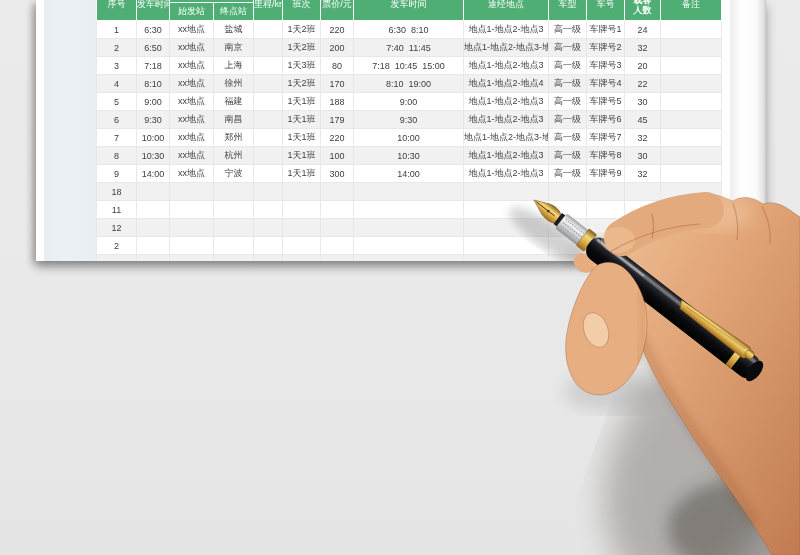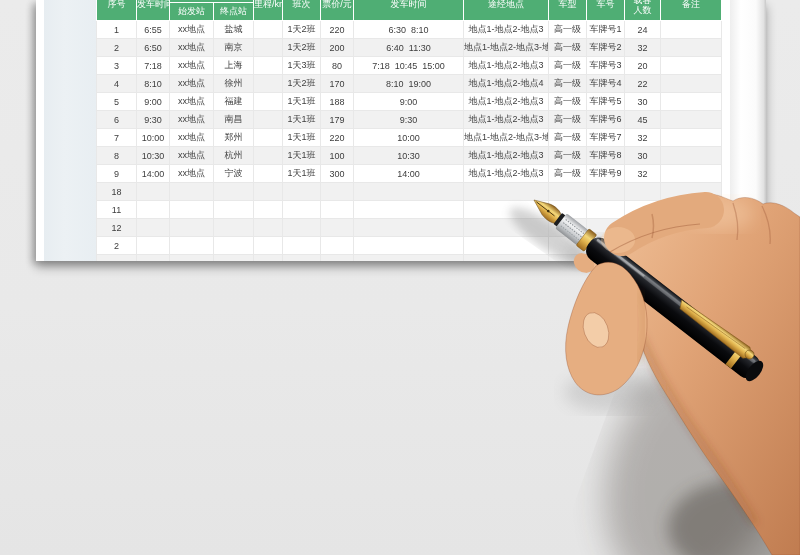--- a/index.html
+++ b/index.html
@@ -13,21 +13,21 @@
   .edge-curl{position:absolute;right:0;top:0;width:36px;height:100%;
     background:linear-gradient(90deg,#eeeeee 0%,#ffffff 30%,#fbfbfb 72%,#e2e2e2 93%,#c9c9c9 100%);}
   table.sheet{position:absolute;left:60px;top:-12px;width:625px;border-collapse:collapse;
     table-layout:fixed;}
   th,td{border:1px solid #e8e8e8;text-align:center;vertical-align:middle;
     padding:0;font-size:9px;color:#3d3d3d;overflow:hidden;white-space:pre;}
   thead th{background:#4fae74;color:#fff;font-weight:normal;
     border:1px solid rgba(255,255,255,.55);}
   tr.h1 th{height:13px;}
   tr.h2 th{height:17px;text-align:center;}
-  .cap{line-height:9px;display:block;padding-top:1px;}
+  .cap{line-height:9px;display:block;padding-top:1px;font-weight:bold;}
   tbody td{height:17px;background:#fff;}
   tbody tr:nth-child(even) td{background:#f1f1f1;}
 </style>
 </head>
 <body>
 
 <div class="desk">
 
   <div class="paper">
     <div class="margin-strip"></div>
@@ -65,42 +65,42 @@
           <th rowspan="2">备注</th>
         </tr>
         <tr class="h2">
           <th>始发站</th>
           <th>终点站</th>
         </tr>
       </thead>
       <tbody>
           <tr>
             <td>1</td>
-            <td>6:55</td>
+            <td>6:30</td>
             <td>xx地点</td>
             <td>盐城</td>
             <td></td>
             <td>1天2班</td>
             <td>220</td>
             <td>6:30  8:10</td>
             <td>地点1-地点2-地点3</td>
             <td>高一级</td>
             <td>车牌号1</td>
             <td>24</td>
             <td></td>
           </tr>
           <tr>
             <td>2</td>
             <td>6:50</td>
             <td>xx地点</td>
             <td>南京</td>
             <td></td>
             <td>1天2班</td>
             <td>200</td>
-            <td>6:40  11:30</td>
+            <td>7:40  11:45</td>
             <td>地点1-地点2-地点3-地点4</td>
             <td>高一级</td>
             <td>车牌号2</td>
             <td>32</td>
             <td></td>
           </tr>
           <tr>
             <td>3</td>
             <td>7:18</td>
             <td>xx地点</td>

